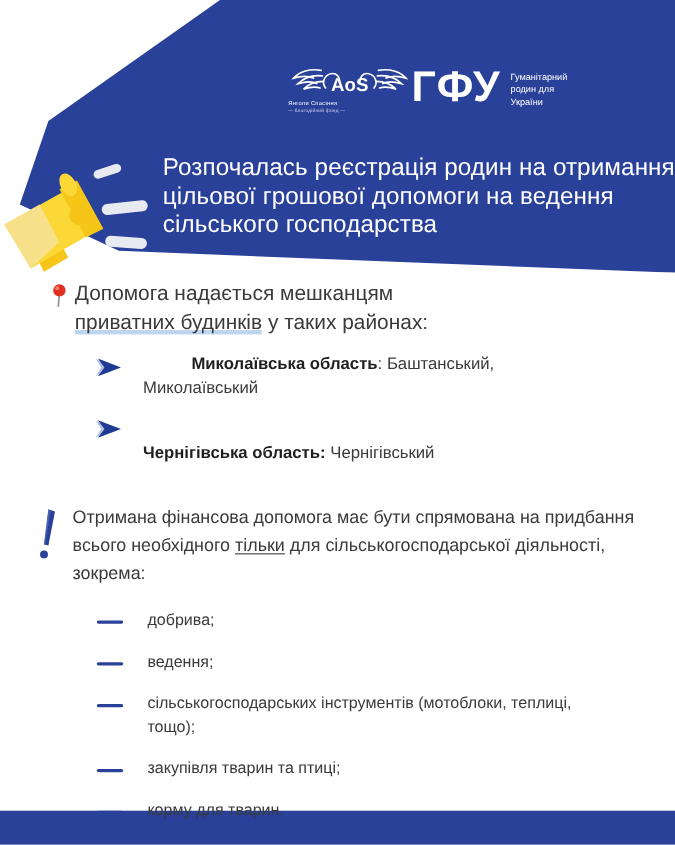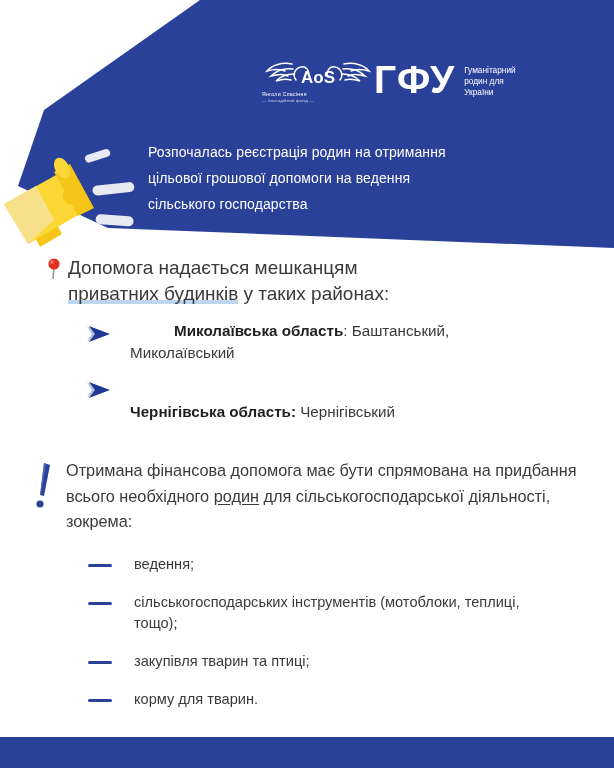--- a/index.html
+++ b/index.html
@@ -26,21 +26,21 @@
     clip-path: polygon(100% 0%, 100% 100%, 108px 228px, 18px 186px, 44px 110px, 200px 0%);
     z-index:1;
   }
 
   .banner-text {
     position:absolute;
     left:148px; top:139px;
     width:440px;
     z-index:5;
     color:#ffffff;
-    font-size:14px;
+    font-size:22px;
     line-height:26px;
     letter-spacing:0.1px;
   }
   .banner-text .bline { display:block; white-space:nowrap; }
 
   
   .logo-row {
     position:absolute;
     left:262px; top:58px;
     z-index:6;
@@ -314,25 +314,29 @@
   </div>
 
   <div class="sec2">
 
     <div class="sec2-head">
       <svg class="excl-icon" viewBox="0 0 26 52">
         <path d="M14 3 L20 5 L14 36 L10 35 Z" fill="#2A4199"></path>
         <path d="M14 3 L16 4 L11 35 L10 35 Z" fill="#5A6FBF" opacity="0.7"></path>
         <circle cx="10" cy="44" r="3.6" fill="#2A4199"></circle>
       </svg>
-      <span>Отримана фінансова допомога має бути спрямована на придбання всього необхідного </span><span class="u-line">родин</span><span> для сільськогосподарської діяльності, зокрема:</span>
+      <span>Отримана фінансова допомога має бути спрямована на придбання всього необхідного </span><span class="u-line">тільки</span><span> для сільськогосподарської діяльності, зокрема:</span>
     </div>
 
     <div class="dash-list">
 
+      <div class="dash-item">
+        <div class="dash-icon"></div>
+        <div class="dash-txt">добрива;</div>
+      </div>
 
       <div class="dash-item">
         <div class="dash-icon"></div>
         <div class="dash-txt">ведення;</div>
       </div>
 
       <div class="dash-item">
         <div class="dash-icon"></div>
         <div class="dash-txt">сільськогосподарських інструментів (мотоблоки, теплиці, тощо);</div>
       </div>

